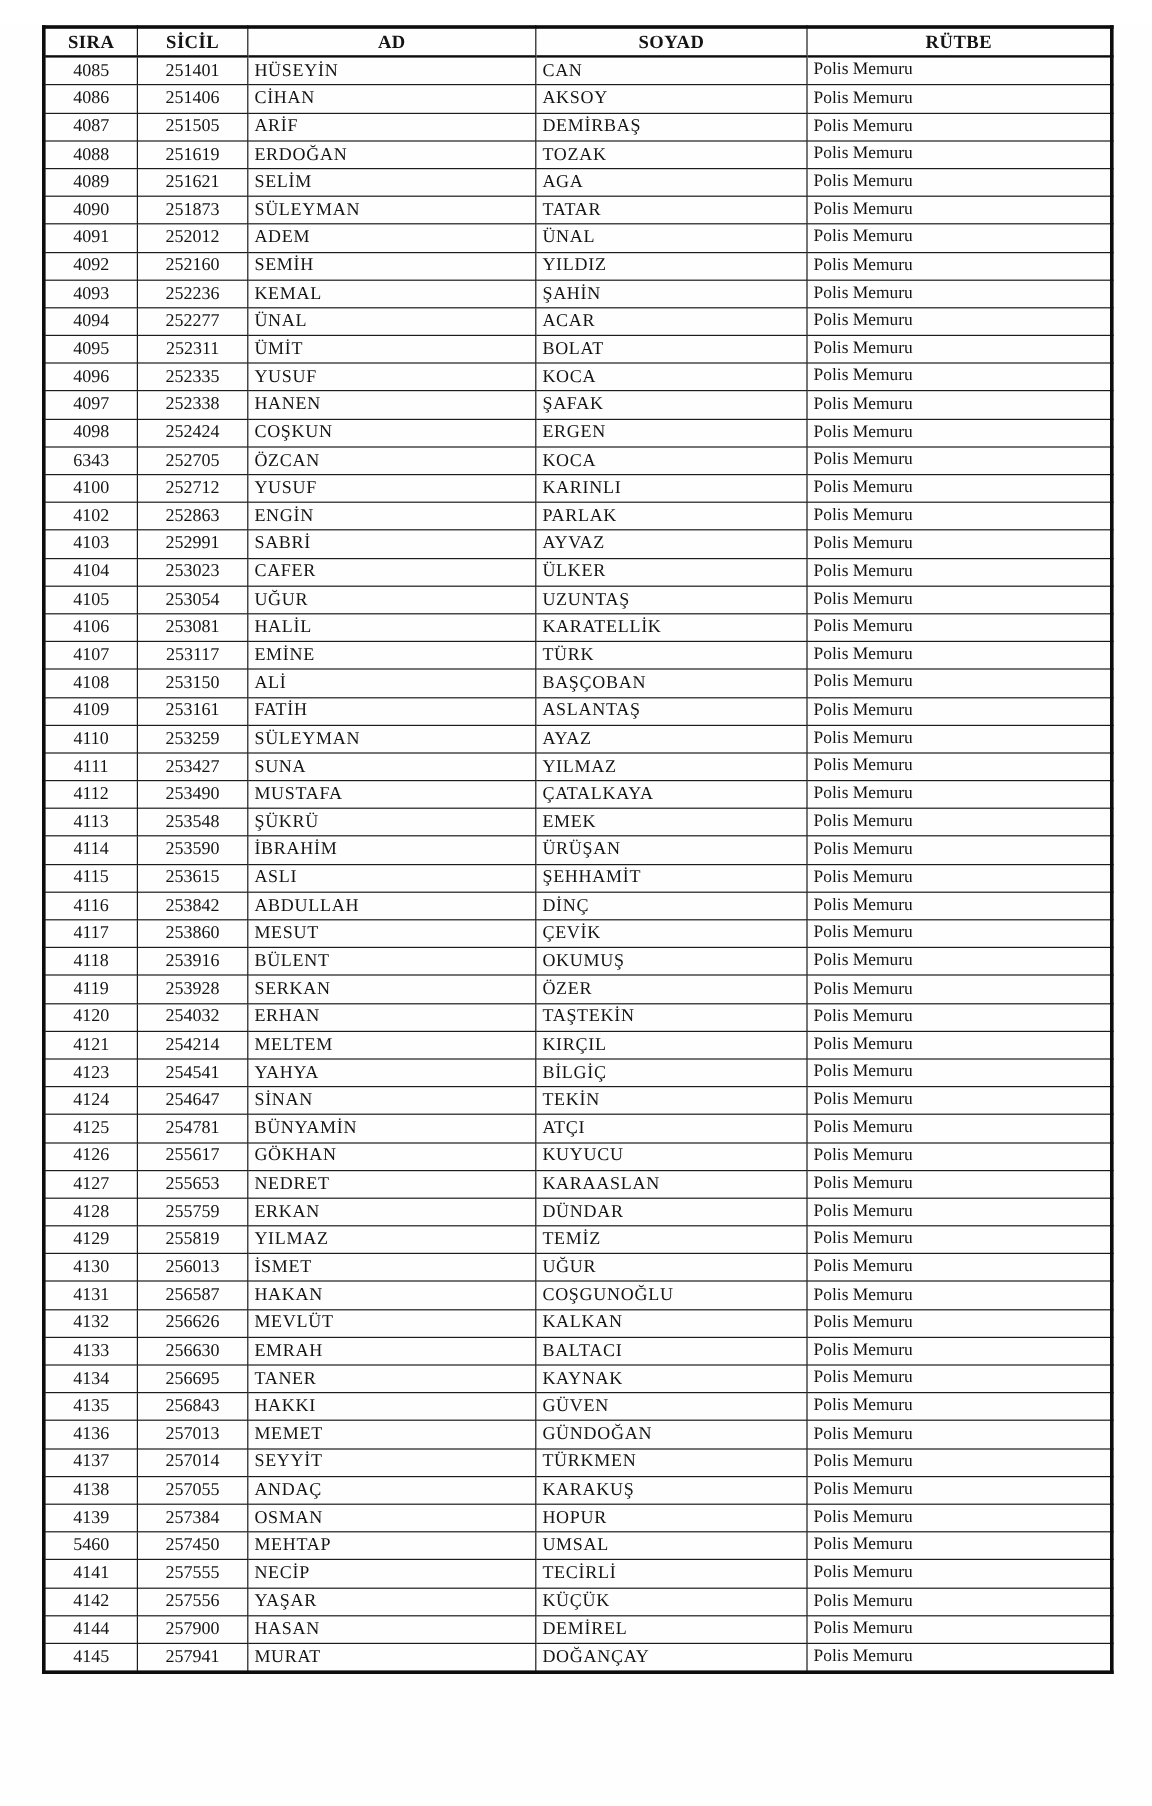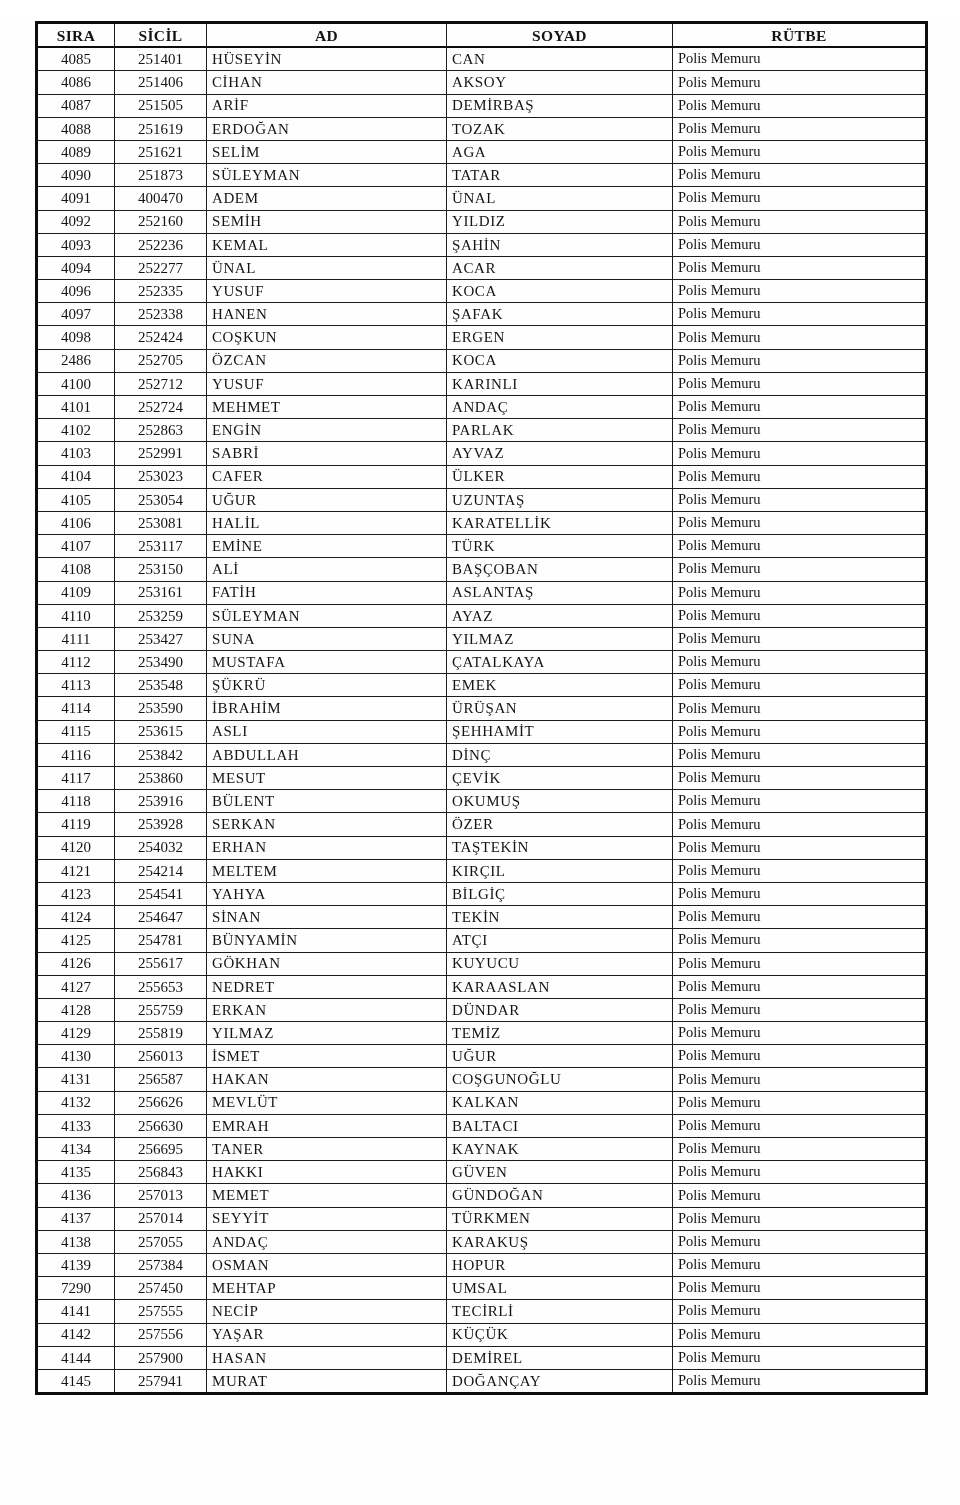--- a/index.html
+++ b/index.html
@@ -114,21 +114,21 @@
         </tr>
         <tr>
           <td class="c0">4090</td>
           <td class="c1">251873</td>
           <td class="c2">SÜLEYMAN</td>
           <td class="c3">TATAR</td>
           <td class="c4">Polis Memuru</td>
         </tr>
         <tr>
           <td class="c0">4091</td>
-          <td class="c1">400470</td>
+          <td class="c1">252012</td>
           <td class="c2">ADEM</td>
           <td class="c3">ÜNAL</td>
           <td class="c4">Polis Memuru</td>
         </tr>
         <tr>
           <td class="c0">4092</td>
           <td class="c1">252160</td>
           <td class="c2">SEMİH</td>
           <td class="c3">YILDIZ</td>
           <td class="c4">Polis Memuru</td>
@@ -141,20 +141,27 @@
           <td class="c4">Polis Memuru</td>
         </tr>
         <tr>
           <td class="c0">4094</td>
           <td class="c1">252277</td>
           <td class="c2">ÜNAL</td>
           <td class="c3">ACAR</td>
           <td class="c4">Polis Memuru</td>
         </tr>
         <tr>
+          <td class="c0">4095</td>
+          <td class="c1">252311</td>
+          <td class="c2">ÜMİT</td>
+          <td class="c3">BOLAT</td>
+          <td class="c4">Polis Memuru</td>
+        </tr>
+        <tr>
           <td class="c0">4096</td>
           <td class="c1">252335</td>
           <td class="c2">YUSUF</td>
           <td class="c3">KOCA</td>
           <td class="c4">Polis Memuru</td>
         </tr>
         <tr>
           <td class="c0">4097</td>
           <td class="c1">252338</td>
           <td class="c2">HANEN</td>
@@ -162,41 +169,34 @@
           <td class="c4">Polis Memuru</td>
         </tr>
         <tr>
           <td class="c0">4098</td>
           <td class="c1">252424</td>
           <td class="c2">COŞKUN</td>
           <td class="c3">ERGEN</td>
           <td class="c4">Polis Memuru</td>
         </tr>
         <tr>
-          <td class="c0">2486</td>
+          <td class="c0">6343</td>
           <td class="c1">252705</td>
           <td class="c2">ÖZCAN</td>
           <td class="c3">KOCA</td>
           <td class="c4">Polis Memuru</td>
         </tr>
         <tr>
           <td class="c0">4100</td>
           <td class="c1">252712</td>
           <td class="c2">YUSUF</td>
           <td class="c3">KARINLI</td>
           <td class="c4">Polis Memuru</td>
         </tr>
         <tr>
-          <td class="c0">4101</td>
-          <td class="c1">252724</td>
-          <td class="c2">MEHMET</td>
-          <td class="c3">ANDAÇ</td>
-          <td class="c4">Polis Memuru</td>
-        </tr>
-        <tr>
           <td class="c0">4102</td>
           <td class="c1">252863</td>
           <td class="c2">ENGİN</td>
           <td class="c3">PARLAK</td>
           <td class="c4">Polis Memuru</td>
         </tr>
         <tr>
           <td class="c0">4103</td>
           <td class="c1">252991</td>
           <td class="c2">SABRİ</td>
@@ -442,21 +442,21 @@
           <td class="c4">Polis Memuru</td>
         </tr>
         <tr>
           <td class="c0">4139</td>
           <td class="c1">257384</td>
           <td class="c2">OSMAN</td>
           <td class="c3">HOPUR</td>
           <td class="c4">Polis Memuru</td>
         </tr>
         <tr>
-          <td class="c0">7290</td>
+          <td class="c0">5460</td>
           <td class="c1">257450</td>
           <td class="c2">MEHTAP</td>
           <td class="c3">UMSAL</td>
           <td class="c4">Polis Memuru</td>
         </tr>
         <tr>
           <td class="c0">4141</td>
           <td class="c1">257555</td>
           <td class="c2">NECİP</td>
           <td class="c3">TECİRLİ</td>

